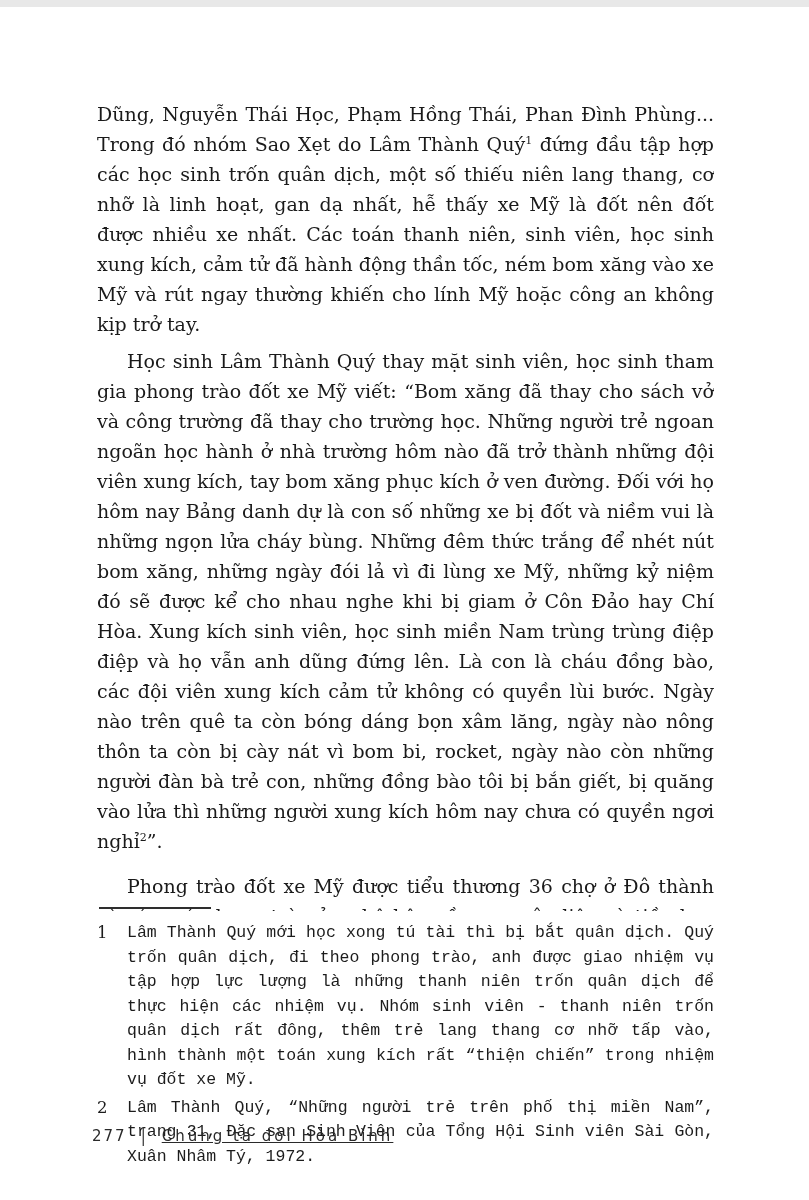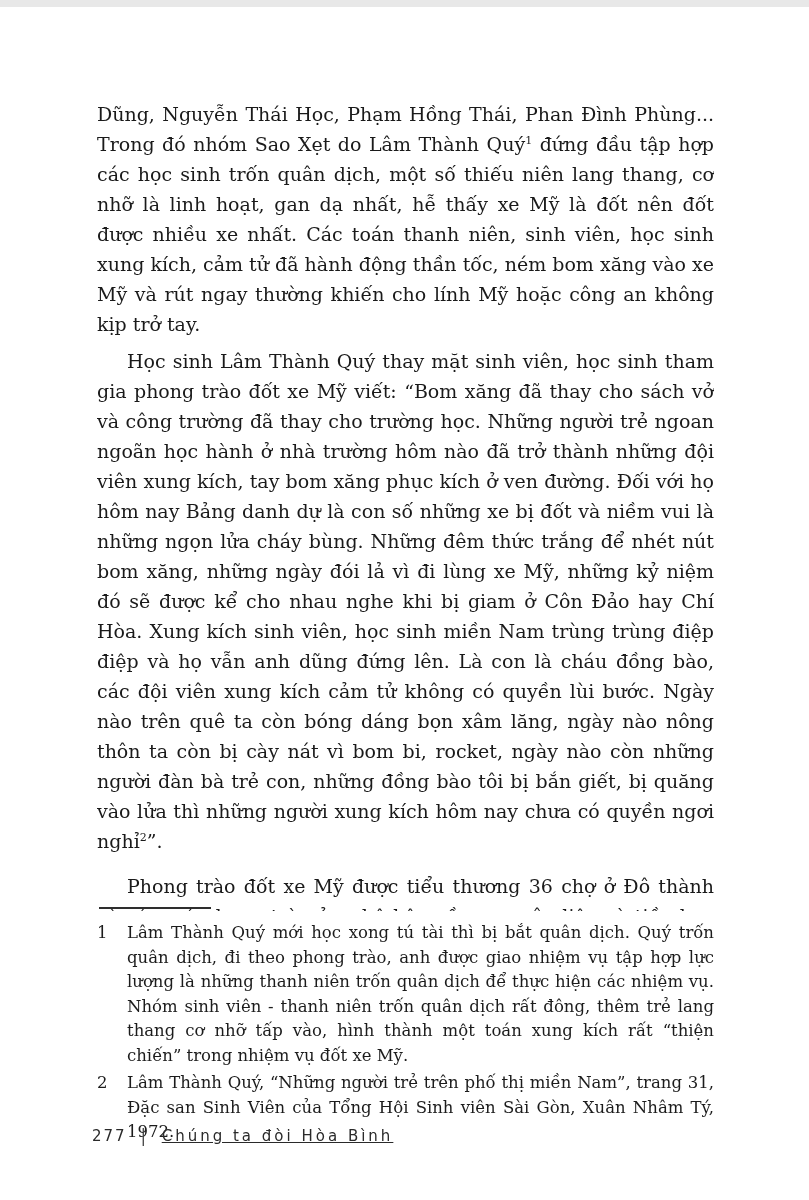--- a/index.html
+++ b/index.html
@@ -61,20 +61,21 @@
   .fn-item {
     display: flex;
     margin-bottom: 3px;
   }
   .fn-num {
     flex: 0 0 30px;
   }
   .fn-text {
     flex: 1;
     text-align: justify;
+    font-family: Liberation Mono, monospace;
   }
   .page-footer {
     position: absolute;
     left: 92px;
     top: 1120px;
     display: flex;
     align-items: center;
     font-family: "DejaVu Sans", "Liberation Sans", sans-serif;
     font-size: 15px;
     color: #2a2a2a;

